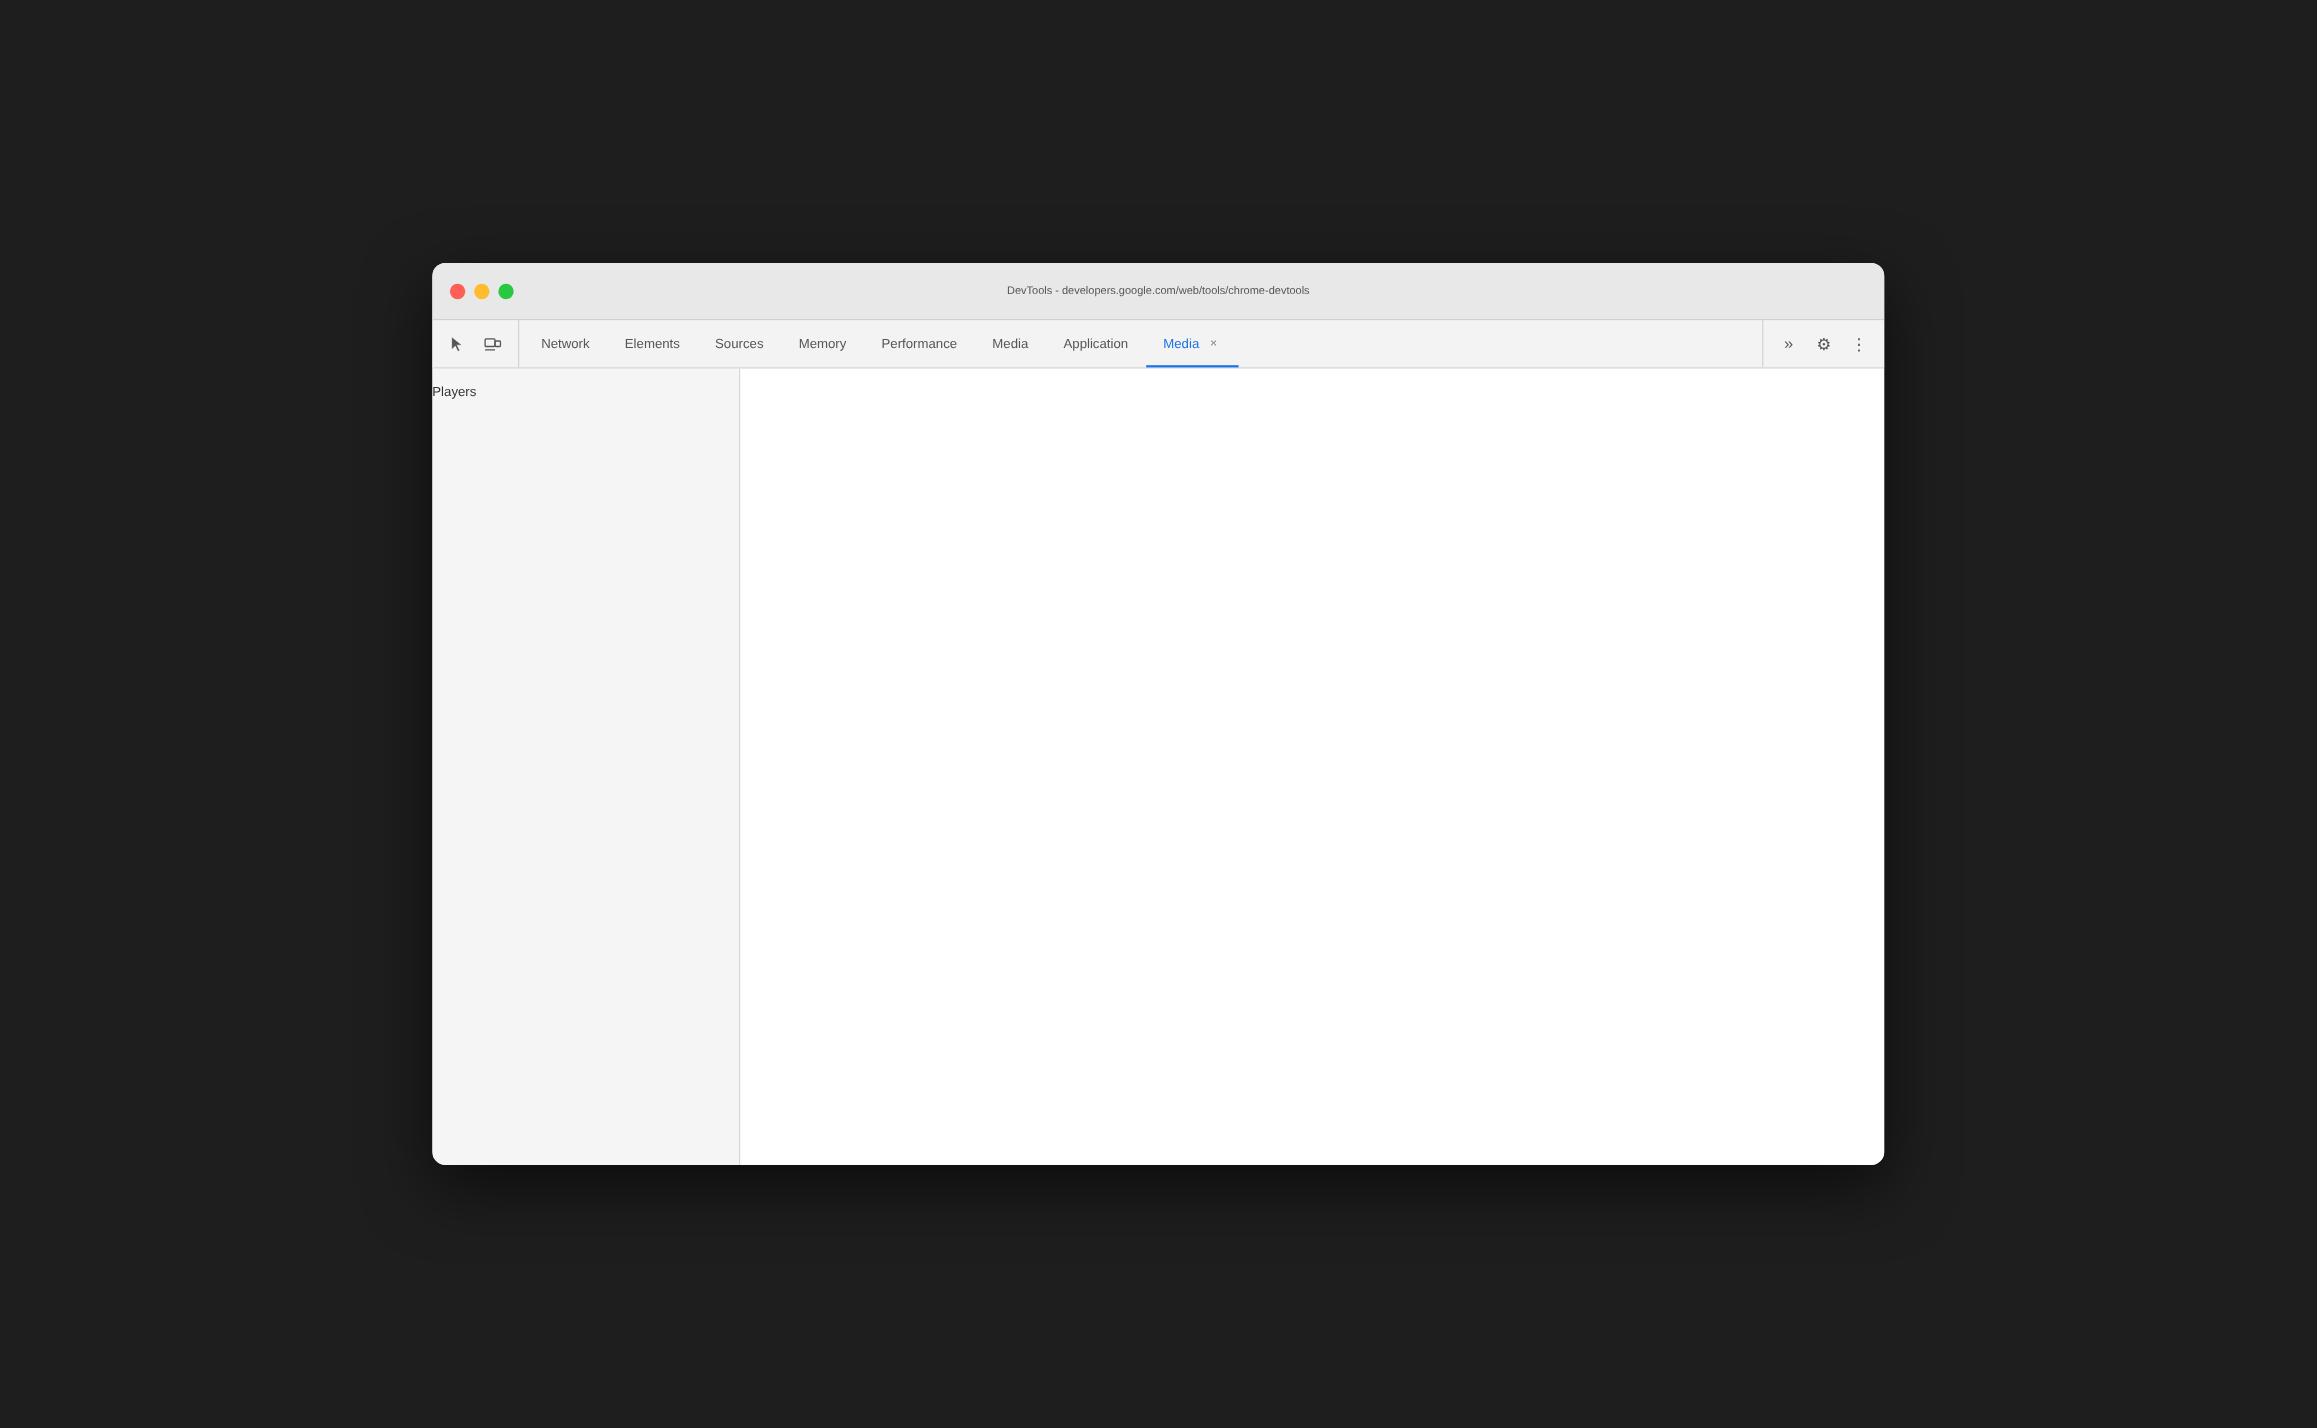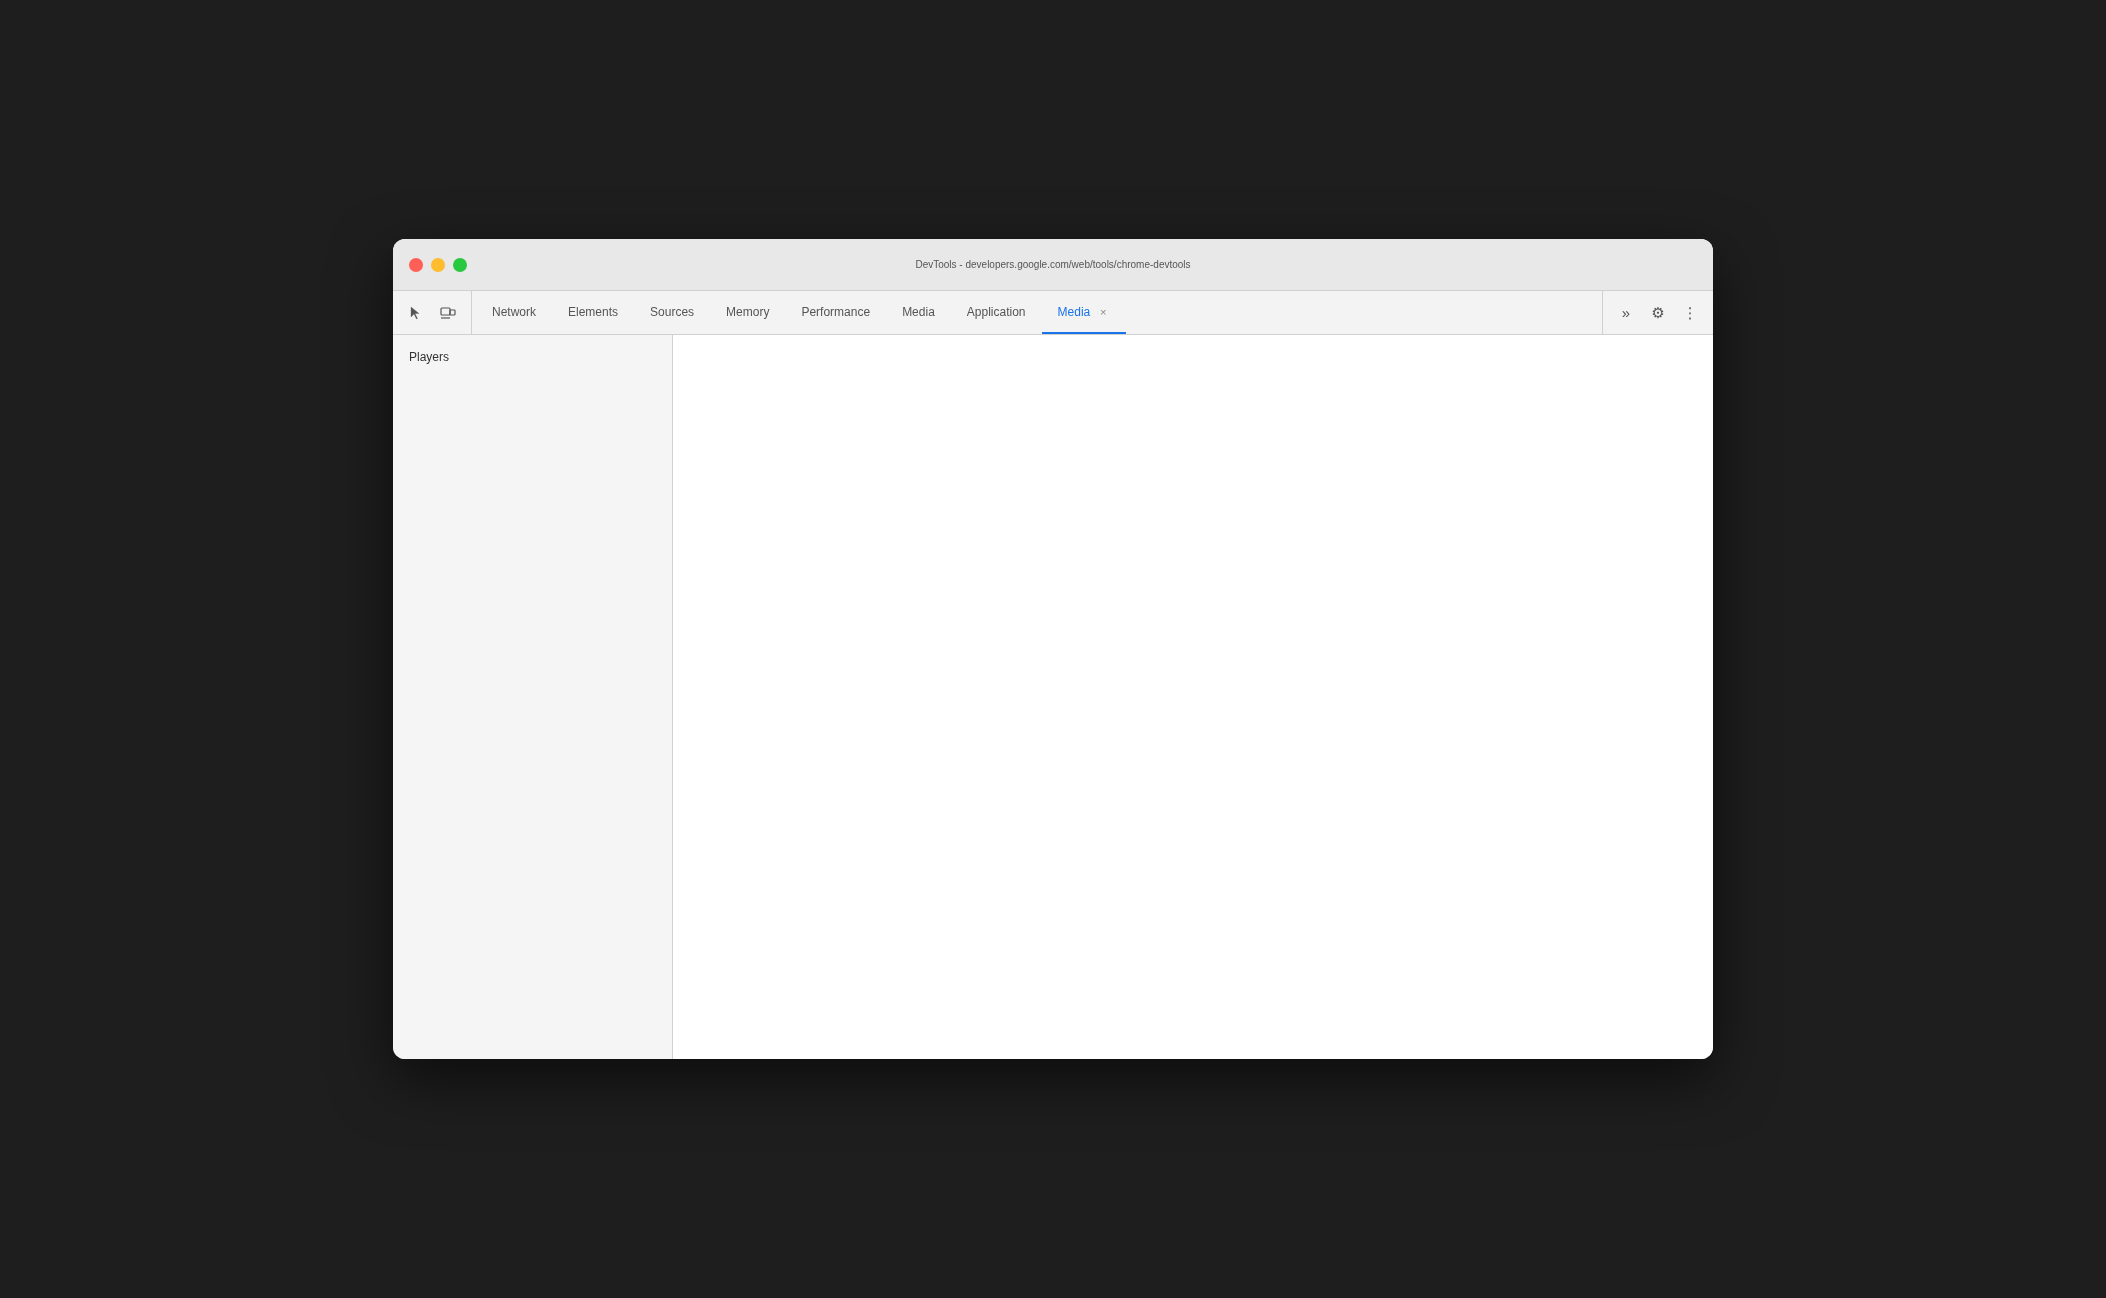--- a/index.html
+++ b/index.html
@@ -154,21 +154,21 @@
     .content-area {
       display: flex;
       flex: 1;
       overflow: hidden;
     }
 
     .sidebar {
       width: 280px;
       background: #f5f5f5;
       border-right: 1px solid #d0d0d0;
-      padding: 12px 16px;
+      padding: 12px 0;
       flex-shrink: 0;
     }
 
     .sidebar-label {
       font-size: 12px;
       color: #333;
       font-weight: 400;
     }
 
     .main-panel {

